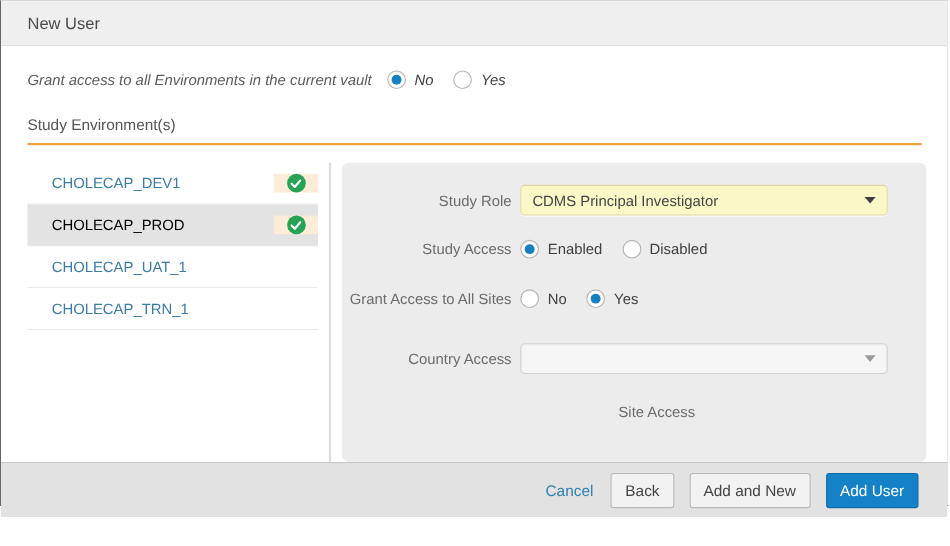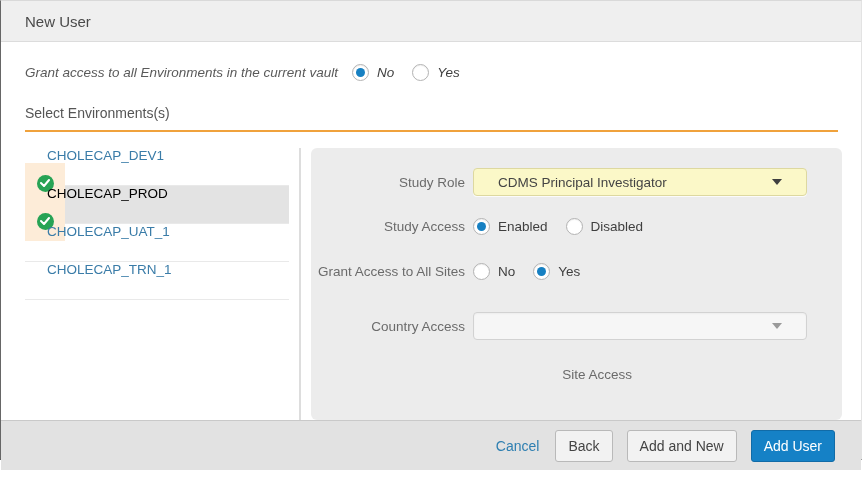--- a/index.html
+++ b/index.html
@@ -42,22 +42,22 @@
   .radio-option .opt-label{margin-left:8px;color:#3f3f3f;font-size:13.5px;}
   
   .section-heading{
     margin:24px 23px 0 24px;color:#555;font-size:14px;
     padding-bottom:9px;border-bottom:2px solid var(--accent-orange,#f0a23c);
   }
   
   .main-split{display:flex;margin:16px 19px 0 24px;align-items:stretch;}
   .env-list{width:264px;flex:0 0 264px;}
   .env-item{
-    display:flex;align-items:flex-start;height:37px;border-bottom:1px solid #e9e9e9;
-    cursor:pointer;background:#fff;flex-direction:column;
+    display:flex;align-items:center;height:37px;border-bottom:1px solid #e9e9e9;
+    cursor:pointer;background:#fff;
   }
   .env-item.selected{background:#e3e3e3;}
   .env-name{
     flex:1;display:flex;align-items:center;padding-left:22px;
     color:#3a7ca8;font-size:13.5px;
   }
   .env-item.selected .env-name{color:#000000;}
   .env-check-col{width:40px;flex:0 0 40px;display:flex;align-items:center;justify-content:center;}
   .env-item.checked .env-check-col{background:#fdecd8;}
   .check-badge{
@@ -78,21 +78,21 @@
   }
   .form-control{flex:1;display:flex;align-items:center;}
   .row-role{margin-top:6px;}
   .row-access{margin-top:22px;}
   .row-sites{margin-top:28px;}
   .row-country{margin-top:32px;border-radius:13px;}
   .row-site{margin-top:27px;flex-direction:column;}
   
   .dropdown{
     height:28px;flex:1;border-radius:4px;display:flex;align-items:center;
-    padding:0 24px;box-sizing:border-box;justify-content:space-between;cursor:pointer;
+    padding:0 10px;box-sizing:border-box;justify-content:space-between;cursor:pointer;
   }
   .dropdown .dd-value{font-size:13.5px;color:#444;white-space:nowrap;overflow:hidden;}
   .dropdown.highlight{
     background:var(--highlight-yellow,#fbf8c8);border:1px solid #ddd8a0;
     box-shadow:0 1px 0 rgba(255,255,255,.8);
   }
   .dropdown.disabled{
     background:#f6f6f6;border:1px solid #d2d2d2;cursor:default;
     box-shadow:inset 0 1px 2px rgba(0,0,0,.04);
   }
@@ -130,21 +130,21 @@
           <span class="radio checked"></span>
           <span class="opt-label">No</span>
         </span>
         <span class="radio-option">
           <span class="radio"></span>
           <span class="opt-label">Yes</span>
         </span>
       </div>
     </div>
 
-    <div class="section-heading">Select Environments(s)</div>
+    <div class="section-heading">Study Environment(s)</div>
 
     <div class="main-split">
 
       <div class="env-list">
 
         <div class="env-item checked">
           <span class="env-name">CHOLECAP_DEV1</span>
           <span class="env-check-col">
             <span class="check-badge">
               <svg width="10" height="8" viewBox="0 0 10 8">

